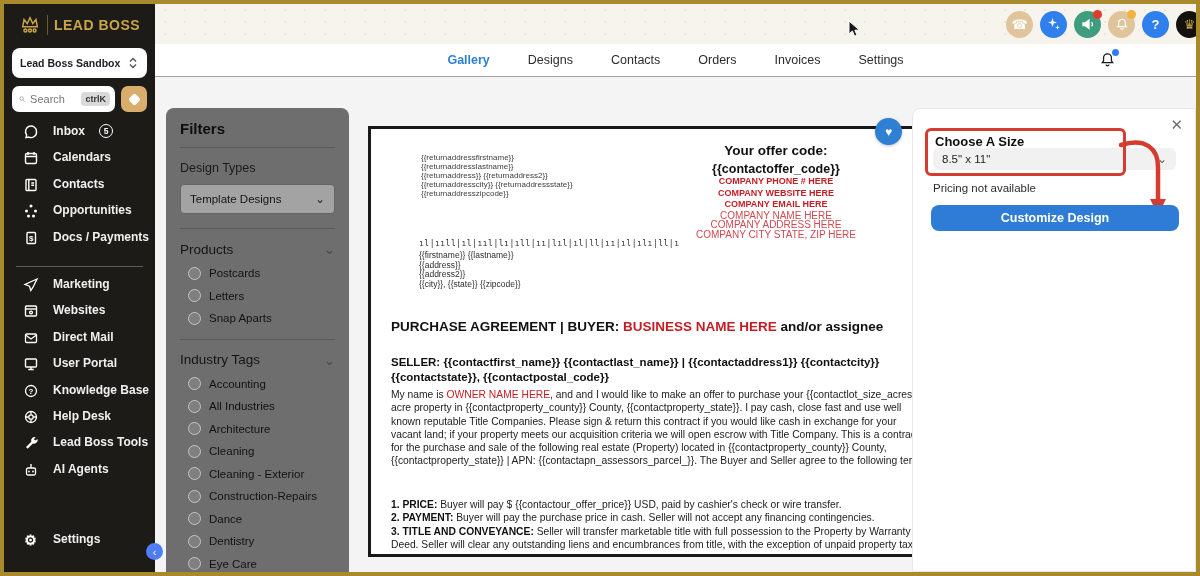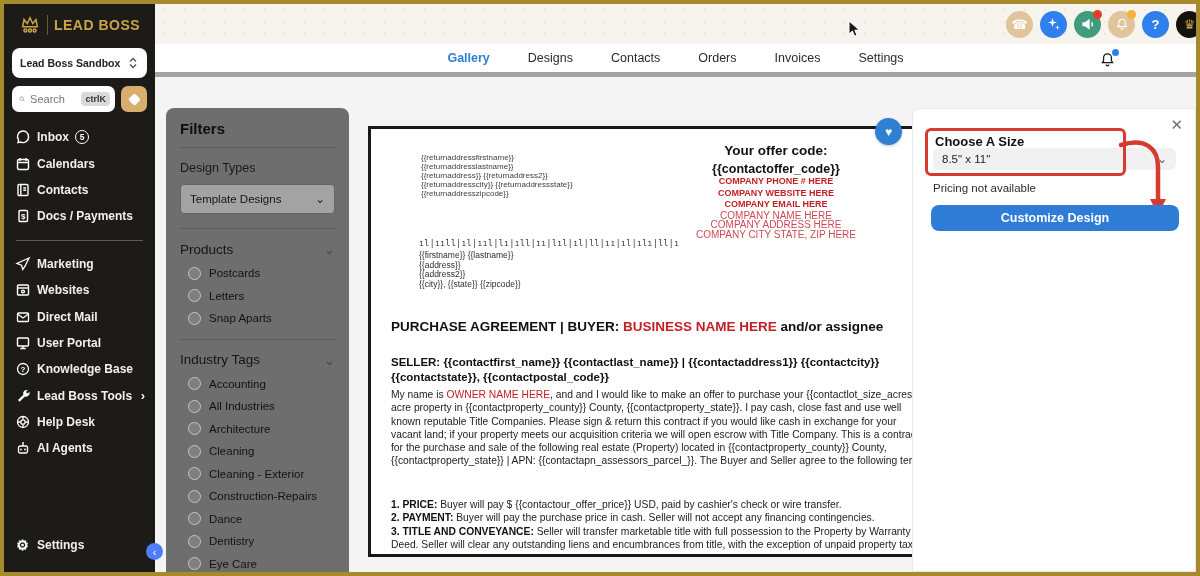--- a/index.html
+++ b/index.html
@@ -15,40 +15,40 @@
   .logo-text { color:#c9a44a; font-weight:bold; font-size:14px; letter-spacing:.5px; }
   .account-select { margin:4px 8px 0; background:#fff; border-radius:8px; height:30px; display:flex; align-items:center; justify-content:space-between; padding:0 8px; cursor:pointer; }
   .account-select span { font-size:10.5px; font-weight:bold; color:#222; }
   .search-row { display:flex; gap:6px; margin:8px 8px 4px; align-items:center; }
   .search-box { flex:1; background:#fff; border-radius:7px; height:26px; display:flex; align-items:center; padding:0 5px 0 7px; gap:5px; }
   .search-box input { border:none; outline:none; width:100%; font-size:11px; color:#333; background:transparent; font-family:"Liberation Sans",sans-serif; }
   .kbd { background:#d9d9d9; color:#333; font-size:9px; font-weight:bold; border-radius:4px; padding:2px 4px; white-space:nowrap; }
   .gold-btn { width:26px; height:26px; border-radius:7px; background:#d9ad6b; display:flex; align-items:center; justify-content:center; flex:none; cursor:pointer; }
   .diamond { width:9px; height:9px; background:#fff; transform:rotate(45deg); border-radius:2px; }
   .nav { margin-top:8px; display:flex; flex-direction:column; flex:1; padding:0 10px; }
-  .nav-item { display:flex; align-items:center; gap:6px; height:26.4px; font-size:12px; font-weight:700; color:#f0f0f0; cursor:pointer; white-space:nowrap; }
+  .nav-item { display:flex; gap:14px; height:26.4px; font-size:12px; font-weight:700; color:#f0f0f0; cursor:pointer; white-space:nowrap;margin-left:8px; }
   .nav-item .nicon { width:17px; display:flex; justify-content:center; flex:none; }
   .badge { border:1.5px solid #fff; color:#fff; font-size:8.5px; font-weight:bold; border-radius:50%; width:14px; height:14px; display:flex; align-items:center; justify-content:center; }
   .nav-divider { border-top:1px solid #5d5b56; margin:10px 2px; }
   .chev-right { margin-left:auto; font-size:13px; font-weight:bold; }
   .settings-item { margin-top:auto; margin-bottom:14px; }
   .collapse-btn { position:absolute; right:-8px; bottom:12px; width:17px; height:17px; border-radius:50%; background:#4f7df7; color:#fff; font-size:11px; display:flex; align-items:center; justify-content:center; cursor:pointer; z-index:30; }
 
   
   .main { flex:1; display:flex; flex-direction:column; position:relative; min-width:0; }
   .topbar { height:40px; background:#f7f4ee; background-image:radial-gradient(rgba(190,170,130,.18) 1px, transparent 1.4px); background-size:20px 12px; display:flex; align-items:center; justify-content:flex-end; padding-right:2px; gap:7px; flex:none; position:relative; }
   .ci { width:27px; height:27px; border-radius:50%; display:flex; align-items:center; justify-content:center; position:relative; cursor:pointer; flex:none; }
   .ci-tan { background:#e0c59c; color:#fff; }
   .ci-blue { background:#2f80ed; color:#fff; }
   .ci-green { background:#3f9d7d; color:#fff; }
   .ci-dark { background:#14120e; color:#c9a44a; margin-right:-9px; }
   .dot-badge { position:absolute; width:9px; height:9px; border-radius:50%; top:-1px; right:-1px; }
   .cursor { position:absolute; left:693px; top:16px; z-index:40; pointer-events:none; }
 
-  .tabsbar { height:33px; background:#fff; border-bottom:5px solid #a3a3a3; display:flex; align-items:center; justify-content:center; gap:38px; flex:none; position:relative; }
+  .tabsbar { height:33px; background:#fff; border-bottom:1px solid #a3a3a3; display:flex; align-items:center; justify-content:center; gap:38px; flex:none; position:relative; }
   .tab { font-size:12.5px; color:#2c2c2c; cursor:pointer; }
   .tab.active { color:#2f7fd3; font-weight:bold; }
   .tabs-bell { position:absolute; right:80px; top:7px; cursor:pointer; }
   .tabs-bell .bdot { position:absolute; top:-2px; right:-3px; width:7px; height:7px; background:#2f80ed; border-radius:50%; }
 
   .content { flex:1; position:relative; background:#f4f4f4; }
 
   
   .filters { position:absolute; left:11px; top:31px; bottom:0; width:183px; background:#6e6e6e; border-radius:8px 8px 0 0; padding:12px 14px; overflow:hidden; }
   .filters-title { font-size:15px; font-weight:bold; color:#0e0e0e; padding-bottom:10px; border-bottom:1px solid rgba(0,0,0,.18); }
@@ -164,20 +164,32 @@
         <span class="nicon">
             <svg width="16" height="16" viewBox="0 0 16 16" fill="none" stroke="#fff" stroke-width="1.4">
               <rect x="3" y="2.5" width="10" height="11" rx="1"></rect>
               <path d="M5.8 2.5v11 M8.3 6h2.8 M8.3 8.3h2.8"></path>
             </svg>
           </span>
         <span>Contacts</span>
       </div>
       <div class="nav-item">
         <span class="nicon">
+            <svg width="16" height="16" viewBox="0 0 16 16" fill="#fff">
+              <circle cx="8" cy="3" r="1.5"></circle>
+              <circle cx="3.5" cy="8" r="1.5"></circle>
+              <circle cx="12.5" cy="8" r="1.5"></circle>
+              <circle cx="5.5" cy="13" r="1.5"></circle>
+              <circle cx="10.5" cy="13" r="1.5"></circle>
+            </svg>
+          </span>
+        <span>Opportunities</span>
+      </div>
+      <div class="nav-item">
+        <span class="nicon">
             <svg width="16" height="16" viewBox="0 0 16 16" fill="none" stroke="#fff" stroke-width="1.4">
               <rect x="4" y="2.5" width="8.5" height="11" rx="1"></rect>
               <text x="8.2" y="10.8" font-size="8" fill="#fff" stroke="none" text-anchor="middle" font-family="Liberation Sans">$</text>
             </svg>
           </span>
         <span>Docs / Payments</span>
       </div>
 
       <div class="nav-divider"></div>
 
@@ -218,39 +230,39 @@
         <span>User Portal</span>
       </div>
       <div class="nav-item">
         <span class="nicon">
             <svg width="16" height="16" viewBox="0 0 16 16" fill="none" stroke="#fff" stroke-width="1.3">
               <circle cx="8" cy="8" r="5.5"></circle>
               <text x="8" y="11" font-size="8" fill="#fff" stroke="none" text-anchor="middle" font-family="Liberation Sans">?</text>
             </svg>
           </span>
         <span>Knowledge Base</span>
-      </div>
-      <div class="nav-item">
-        <span class="nicon">
-            <svg width="16" height="16" viewBox="0 0 16 16" fill="#fff">
-              <path d="M12.8 2.2a3.6 3.6 0 0 0-4.5 4.6L3 12.1l1.6 1.6 5.3-5.3a3.6 3.6 0 0 0 4.6-4.5l-2.2 1.5-1.5-1.5 2-1.7z"></path>
-            </svg>
-          </span>
-        <span>Lead Boss Tools</span>
-        <span class="chev-right">›</span>
       </div>
       <div class="nav-item">
         <span class="nicon">
             <svg width="16" height="16" viewBox="0 0 16 16" fill="none" stroke="#fff" stroke-width="1.3">
               <circle cx="8" cy="8" r="5.5"></circle>
               <circle cx="8" cy="8" r="2.2"></circle>
               <path d="M8 2.5v3 M8 10.5v3 M2.5 8h3 M10.5 8h3"></path>
             </svg>
           </span>
         <span>Help Desk</span>
+      </div>
+      <div class="nav-item">
+        <span class="nicon">
+            <svg width="16" height="16" viewBox="0 0 16 16" fill="#fff">
+              <path d="M12.8 2.2a3.6 3.6 0 0 0-4.5 4.6L3 12.1l1.6 1.6 5.3-5.3a3.6 3.6 0 0 0 4.6-4.5l-2.2 1.5-1.5-1.5 2-1.7z"></path>
+            </svg>
+          </span>
+        <span>Lead Boss Tools</span>
+        <span class="chev-right">›</span>
       </div>
       <div class="nav-item">
         <span class="nicon">
             <svg width="16" height="16" viewBox="0 0 16 16" fill="none" stroke="#fff" stroke-width="1.3">
               <rect x="3.5" y="6" width="9" height="7" rx="1.5"></rect>
               <path d="M8 3.8v2.2"></path>
               <circle cx="8" cy="3" r="0.9" fill="#fff" stroke="none"></circle>
               <circle cx="6" cy="9.5" r="0.9" fill="#fff" stroke="none"></circle>
               <circle cx="10" cy="9.5" r="0.9" fill="#fff" stroke="none"></circle>
             </svg>

